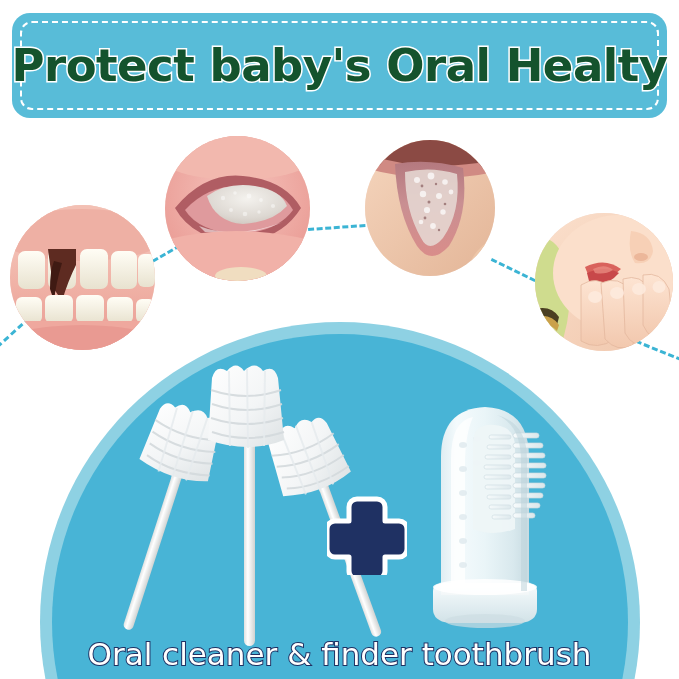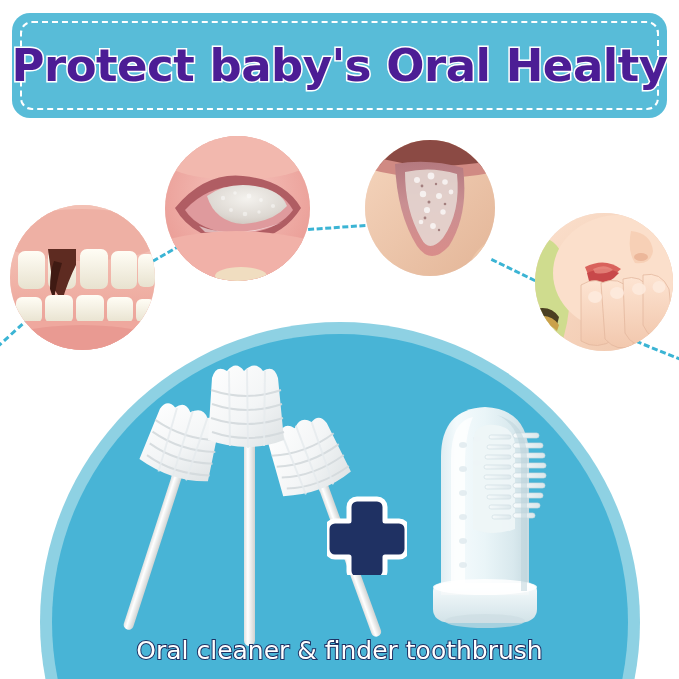--- a/index.html
+++ b/index.html
@@ -44,21 +44,21 @@
     top: 0;
     width: 100%;
     height: 100%;
     display: flex;
     align-items: center;
     justify-content: center;
     font-family: "DejaVu Sans", sans-serif;
     font-size: 45px;
     font-weight: bold;
     letter-spacing: -0.5px;
-    color: #4c1d95;
+    color: #14532d;
     -webkit-text-stroke: 3px #ffffff;
     paint-order: stroke fill;
     text-align: center;
     white-space: nowrap;
   }
 
   
   .product-ring {
     position: absolute;
     left: 40px;
@@ -105,21 +105,21 @@
   }
 
   
   .caption {
     position: absolute;
     left: 0;
     top: 636px;
     width: 679px;
     text-align: center;
     font-family: "DejaVu Sans", sans-serif;
-    font-size: 25px;
+    font-size: 31px;
     font-weight: normal;
     color: #ffffff;
     -webkit-text-stroke: 2px #1f3163;
     paint-order: stroke fill;
     white-space: nowrap;
   }
 </style>
 </head>
 <body>
 

